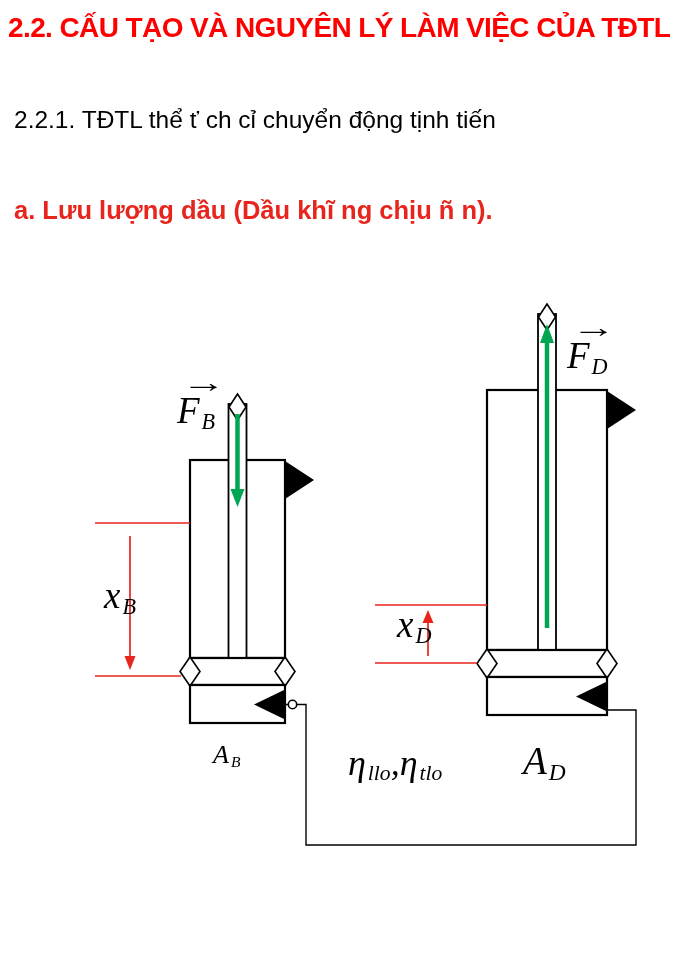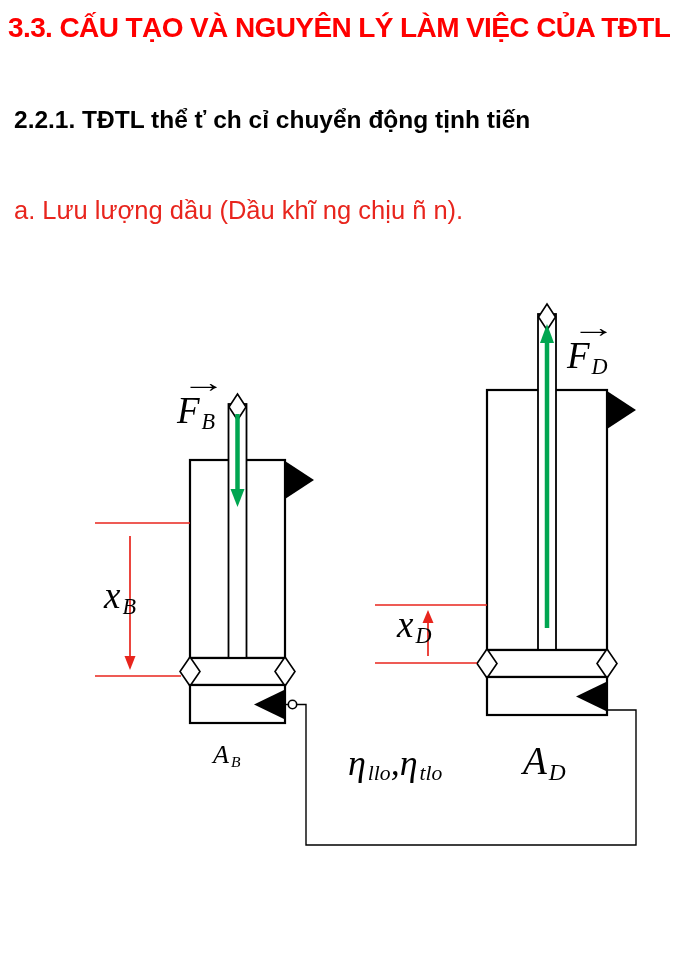--- a/index.html
+++ b/index.html
@@ -12,25 +12,25 @@
     width:700px;height:960px;position:relative;background:#ffffff;
     font-family:"Liberation Sans",sans-serif;overflow:hidden;
   }
   .title{
     position:absolute;left:8px;top:12px;width:690px;
     font-size:28px;font-weight:bold;color:var(--title-red);
     letter-spacing:-0.6px;line-height:1.15;
   }
   .subtitle{
     position:absolute;left:14px;top:106px;width:670px;
-    font-size:24.5px;font-weight:bold;color:#000;
+    font-size:24.5px;font-weight:normal;color:#000;
   }
   .item-a{
     position:absolute;left:14px;top:196px;width:670px;
-    font-size:25.5px;color:var(--annotation-red);
+    font-size:25.5px;color:var(--annotation-red);font-weight:bold;
   }
   svg.diagram{position:absolute;left:0;top:0;width:700px;height:960px;}
 
   .barrel,.piston,.cap{fill:#fff;stroke:#000;stroke-width:2.2;}
   .rod{fill:#fff;stroke:#000;stroke-width:1.8;}
   .seal,.joint{fill:#fff;stroke:#000;stroke-width:1.6;}
   .black-arrow{fill:#000;stroke:none;}
   .pipe{fill:none;stroke:#000;stroke-width:1.4;}
   .red-line{stroke:var(--annotation-red);stroke-width:1.7;}
   .red-head{fill:var(--annotation-red);stroke:none;}
@@ -44,21 +44,21 @@
   .math-label sub{font-size:0.6em;font-style:italic;vertical-align:-0.25em;margin-left:2px;}
   .vec-label .vec-arrow{
     display:block;font-style:normal;font-size:28px;height:15px;line-height:12px;
     transform:scaleX(1.6);transform-origin:0 50%;margin-left:4px;
   }
   .eta-label{font-size:36px;}
 </style>
 </head>
 <body>
 
-<div class="title">3.3. CẤU TẠO VÀ NGUYÊN LÝ LÀM VIỆC CỦA TĐTL</div>
+<div class="title">2.2. CẤU TẠO VÀ NGUYÊN LÝ LÀM VIỆC CỦA TĐTL</div>
 <div class="subtitle">2.2.1. TĐTL thể ť ch cỉ  chuyển động tịnh tiến</div>
 <div class="item-a">a. Lưu lượng dầu (Dầu khĩ ng chịu ñ n).</div>
 
 <svg class="diagram" viewBox="0 0 700 960">
 
   <g>
     <rect class="barrel" x="190" y="460" width="95" height="198"></rect>
     <rect class="rod" x="228.5" y="404" width="18" height="254"></rect>
     <polygon class="joint" points="237.5,394 246,407 237.5,420 229,407"></polygon>
     <polygon class="black-arrow" points="285,461 285,499 314,480"></polygon>

